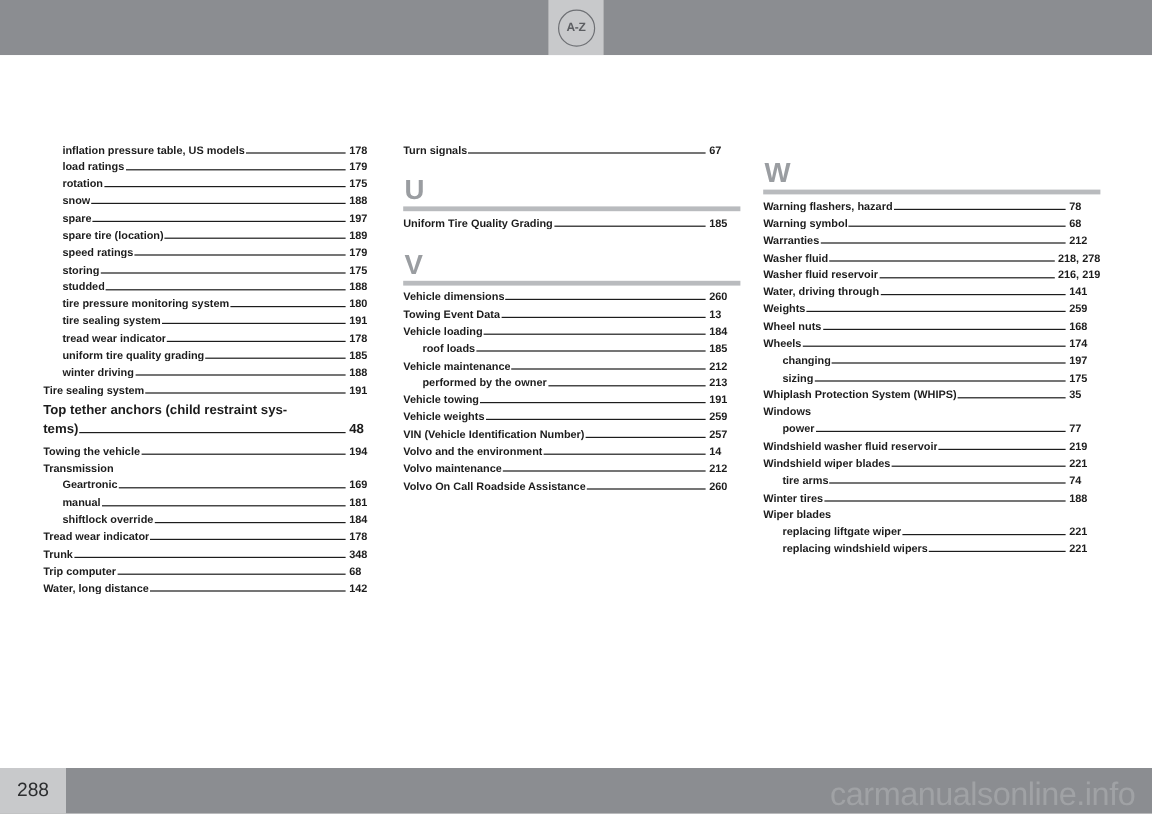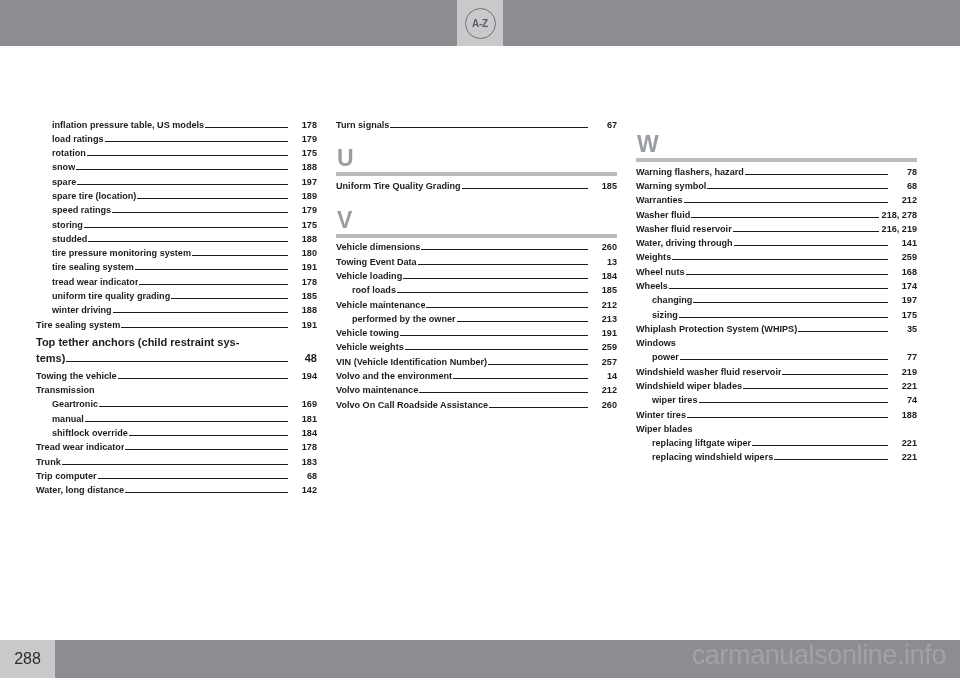--- a/index.html
+++ b/index.html
@@ -67,21 +67,21 @@
     border-right: 2px solid #6c6e71;
   }
 
   
   .footer {
     position: absolute;
     left: 0; bottom: 0;
     width: 960px; height: 38px;
     background: #8b8d91;
     display: flex;
-    align-items: flex-start;
+    align-items: flex-end;
   }
   .footer-pagetab {
     width: 55px; height: 38px;
     background: #c8c9cb;
     display: flex;
     align-items: center;
     justify-content: center;
     color: #2c2d2f;
     font-size: 16px;
     flex: 0 0 auto;
@@ -153,21 +153,21 @@
   }
   .leader {
     flex: 1 1 auto;
     border-bottom: 1px solid #1c1c1c;
     margin: 0 3px 2px 1px;
     min-width: 4px;
     height: 0;
   }
   .entry-page {
     flex: 0 0 auto;
-    text-align: right;
+    text-align: left;
     min-width: 26px;
   }
   .entry.nopage .leader { border-bottom: none; }
 
   
   .entry-two {
     font-size: 11px;
     font-weight: bold;
     color: #1c1c1c;
     padding: 2.6px 0;
@@ -308,21 +308,21 @@
           <span class="entry-page">184</span>
         </div>
         <div class="entry">
           <span class="entry-label">Tread wear indicator</span>
           <span class="leader"></span>
           <span class="entry-page">178</span>
         </div>
         <div class="entry">
           <span class="entry-label">Trunk</span>
           <span class="leader"></span>
-          <span class="entry-page">183</span>
+          <span class="entry-page">348</span>
         </div>
         <div class="entry">
           <span class="entry-label">Trip computer</span>
           <span class="leader"></span>
           <span class="entry-page">68</span>
         </div>
         <div class="entry">
           <span class="entry-label">Water, long distance</span>
           <span class="leader"></span>
           <span class="entry-page">142</span>
@@ -486,21 +486,21 @@
           <span class="entry-label">Windshield washer fluid reservoir</span>
           <span class="leader"></span>
           <span class="entry-page">219</span>
         </div>
         <div class="entry">
           <span class="entry-label">Windshield wiper blades</span>
           <span class="leader"></span>
           <span class="entry-page">221</span>
         </div>
         <div class="entry sub">
-          <span class="entry-label">wiper tires</span>
+          <span class="entry-label">tire arms</span>
           <span class="leader"></span>
           <span class="entry-page">74</span>
         </div>
         <div class="entry">
           <span class="entry-label">Winter tires</span>
           <span class="leader"></span>
           <span class="entry-page">188</span>
         </div>
         <div class="entry nopage">
           <span class="entry-label">Wiper blades</span>

